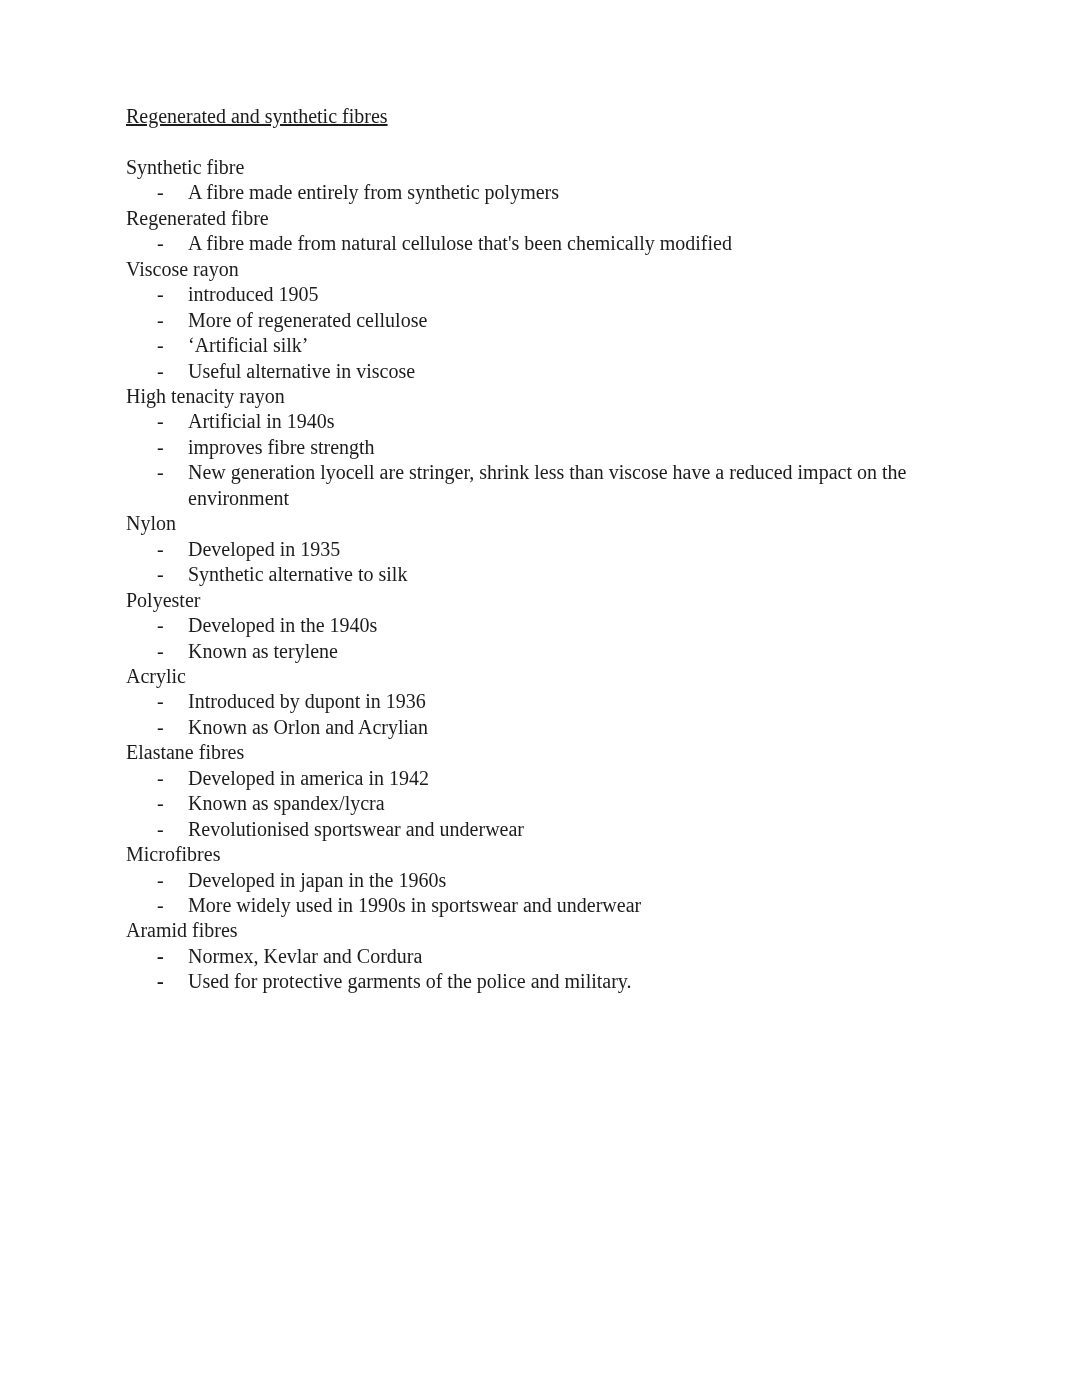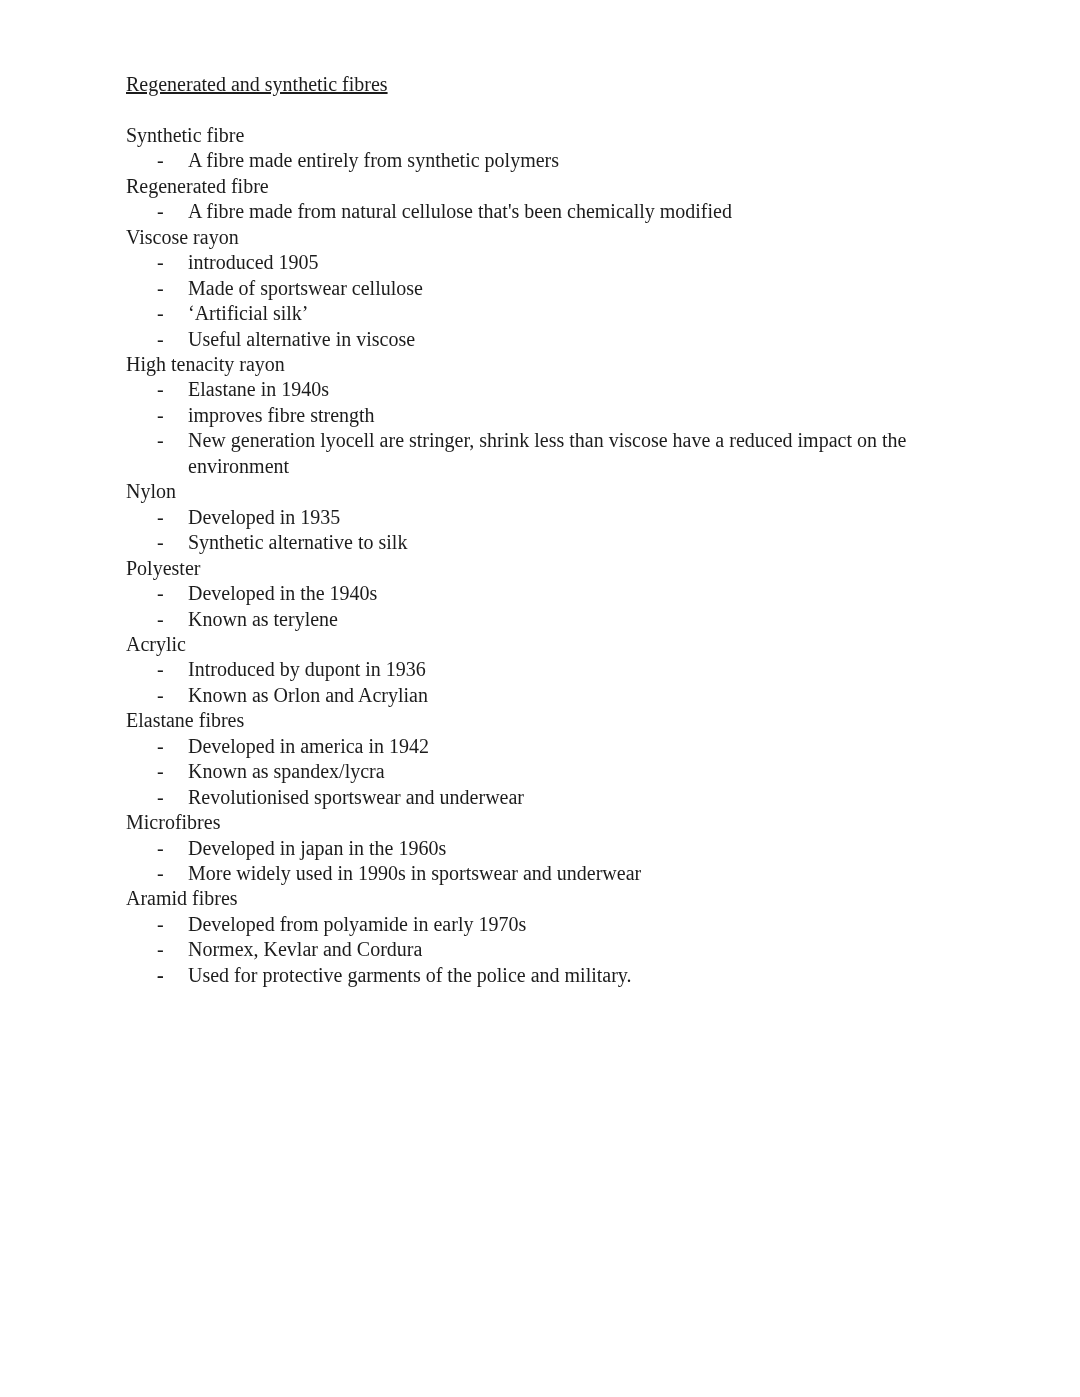--- a/index.html
+++ b/index.html
@@ -6,21 +6,21 @@
     margin: 0;
     padding: 0;
     background: #ffffff;
   }
   .page {
     position: relative;
     width: 1080px;
     height: 1397px;
     box-sizing: border-box;
     background: #ffffff;
-    padding: 72px 127px 0 126px;
+    padding: 104px 127px 0 126px;
     font-family: "Liberation Serif", serif;
     font-size: 20px;
     line-height: 25.45px;
     color: #1c1c1c;
     overflow: hidden;
   }
   .doc-title {
     text-decoration: underline;
     white-space: nowrap;
   }
@@ -75,41 +75,41 @@
   <section class="section">
     <div class="section-heading">Viscose rayon</div>
     <ul class="bullets">
   <li class="bullet">
     <span class="dash">-</span>
     <span class="bullet-text">introduced 1905</span>
   </li>
 
   <li class="bullet">
     <span class="dash">-</span>
-    <span class="bullet-text">Made of sportswear cellulose</span>
+    <span class="bullet-text">More of regenerated cellulose</span>
   </li>
 
   <li class="bullet">
     <span class="dash">-</span>
     <span class="bullet-text">‘Artificial silk’</span>
   </li>
 
   <li class="bullet">
     <span class="dash">-</span>
     <span class="bullet-text">Useful alternative in viscose</span>
   </li>
 </ul>
   </section>
 
   <section class="section">
     <div class="section-heading">High tenacity rayon</div>
     <ul class="bullets">
   <li class="bullet">
     <span class="dash">-</span>
-    <span class="bullet-text">Elastane in 1940s</span>
+    <span class="bullet-text">Artificial in 1940s</span>
   </li>
 
   <li class="bullet">
     <span class="dash">-</span>
     <span class="bullet-text">improves fibre strength</span>
   </li>
 
   <li class="bullet">
     <span class="dash">-</span>
     <span class="bullet-text">New generation lyocell are stringer, shrink less than viscose have a reduced impact on the environment</span>
@@ -195,21 +195,20 @@
     <span class="bullet-text">More widely used in 1990s in sportswear and underwear</span>
   </li>
 </ul>
   </section>
 
   <section class="section">
     <div class="section-heading">Aramid fibres</div>
     <ul class="bullets">
   <li class="bullet">
     <span class="dash">-</span>
-    <span class="bullet-text">Developed from polyamide in early 1970s</span>
   </li>
 
   <li class="bullet">
     <span class="dash">-</span>
     <span class="bullet-text">Normex, Kevlar and Cordura</span>
   </li>
 
   <li class="bullet">
     <span class="dash">-</span>
   </li>

